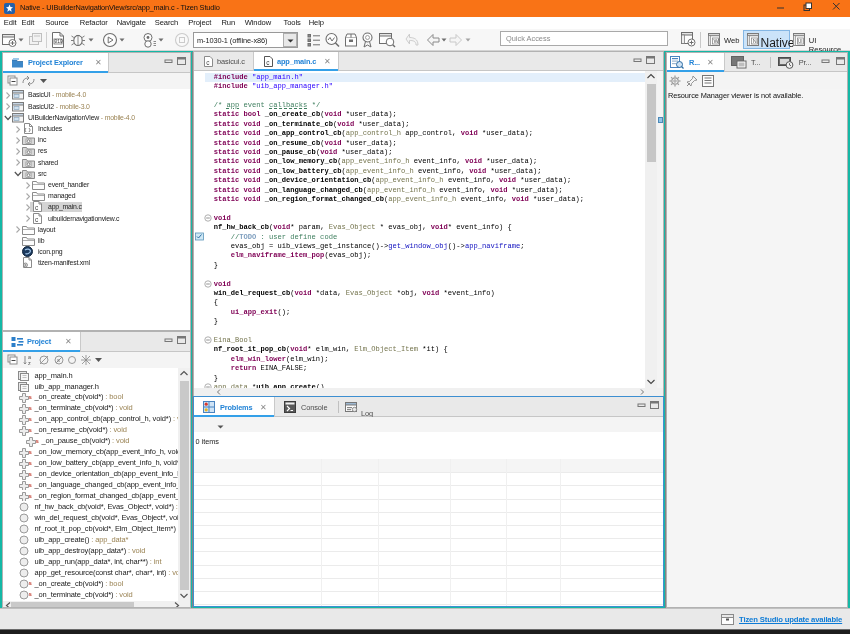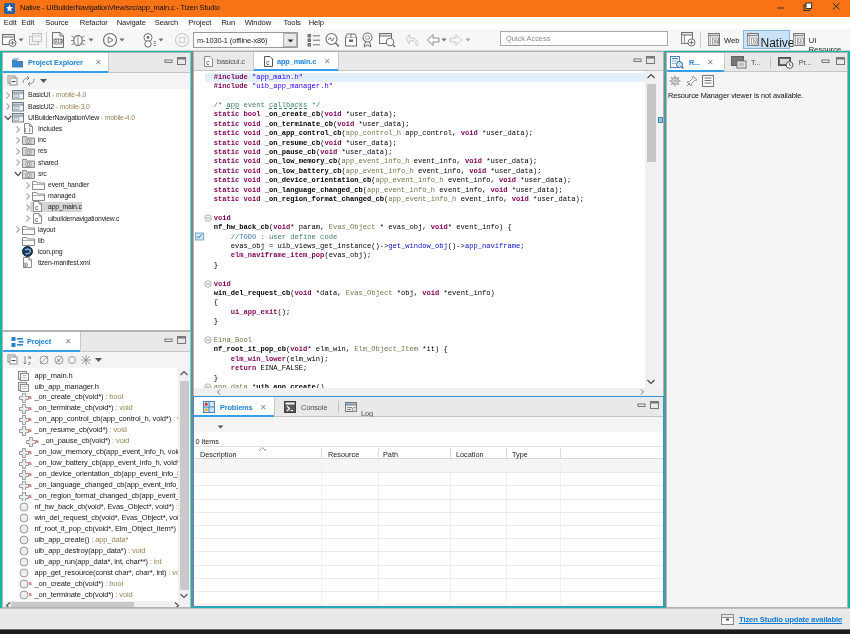--- a/index.html
+++ b/index.html
@@ -549,35 +549,20 @@
           <rect x="0.5" y="0.5" width="8" height="2" fill="#777"></rect>
         </svg>
     </div>
     <div class="abs" style="left:0;top:20px;width:469px;height:15px;background:#f4f4f4">
       <svg class="abs" style="left:23px;top:8px" width="7" height="4" viewBox="0 0 7 4">
           <path d="M0.5 0.5 L6.5 0.5 L3.5 3.5 Z" fill="#555"></path>
         </svg>
     </div>
     <div class="abs" style="left:1.5px;top:39.5px;font-size:7.3px;color:#222">0 items</div>
 
-    <div class="abs" style="left:0;top:49px;width:469px;height:13px;background:#fff;border-top:1px solid #e0e0e0;border-bottom:1px solid #d8d8d8" id="phead">
-      <div class="abs" style="left:127px;top:1px;width:1px;height:11px;background:#dcdcdc"></div>
-        <div class="abs" style="left:184px;top:1px;width:1px;height:11px;background:#dcdcdc"></div>
-        <div class="abs" style="left:256px;top:1px;width:1px;height:11px;background:#dcdcdc"></div>
-        <div class="abs" style="left:312px;top:1px;width:1px;height:11px;background:#dcdcdc"></div>
-        <div class="abs" style="left:366px;top:1px;width:1px;height:11px;background:#dcdcdc"></div>
-        <span class="abs" style="left:6px;top:3px;font-size:7.3px;color:#222">Description</span>
-      <svg class="abs" style="left:64px;top:0px" width="9" height="5" viewBox="0 0 9 5">
-          <path d="M1 4 L4.5 0.5 L8 4" fill="none" stroke="#9a9a9a" stroke-width="1"></path>
-        </svg>
-      <span class="abs" style="left:134px;top:3px;font-size:7.3px;color:#222">Resource</span>
-      <span class="abs" style="left:189px;top:3px;font-size:7.3px;color:#222">Path</span>
-      <span class="abs" style="left:262px;top:3px;font-size:7.3px;color:#222">Location</span>
-      <span class="abs" style="left:318px;top:3px;font-size:7.3px;color:#222">Type</span>
-    </div>
     <div class="abs" id="prows" style="left:0;top:62px;width:469px;height:147px;overflow:hidden">
 <div class="abs" style="left:0;top:0;width:469px;height:13.2px;background:#f5f5f5"></div>
 <div class="abs" style="left:0;top:13.2px;width:469px;height:1px;background:#ebebeb"></div>
 <div class="abs" style="left:0;top:26.4px;width:469px;height:1px;background:#ebebeb"></div>
 <div class="abs" style="left:0;top:39.6px;width:469px;height:1px;background:#ebebeb"></div>
 <div class="abs" style="left:0;top:52.8px;width:469px;height:1px;background:#ebebeb"></div>
 <div class="abs" style="left:0;top:66.0px;width:469px;height:1px;background:#ebebeb"></div>
 <div class="abs" style="left:0;top:79.2px;width:469px;height:1px;background:#ebebeb"></div>
 <div class="abs" style="left:0;top:92.4px;width:469px;height:1px;background:#ebebeb"></div>
 <div class="abs" style="left:0;top:105.6px;width:469px;height:1px;background:#ebebeb"></div>

